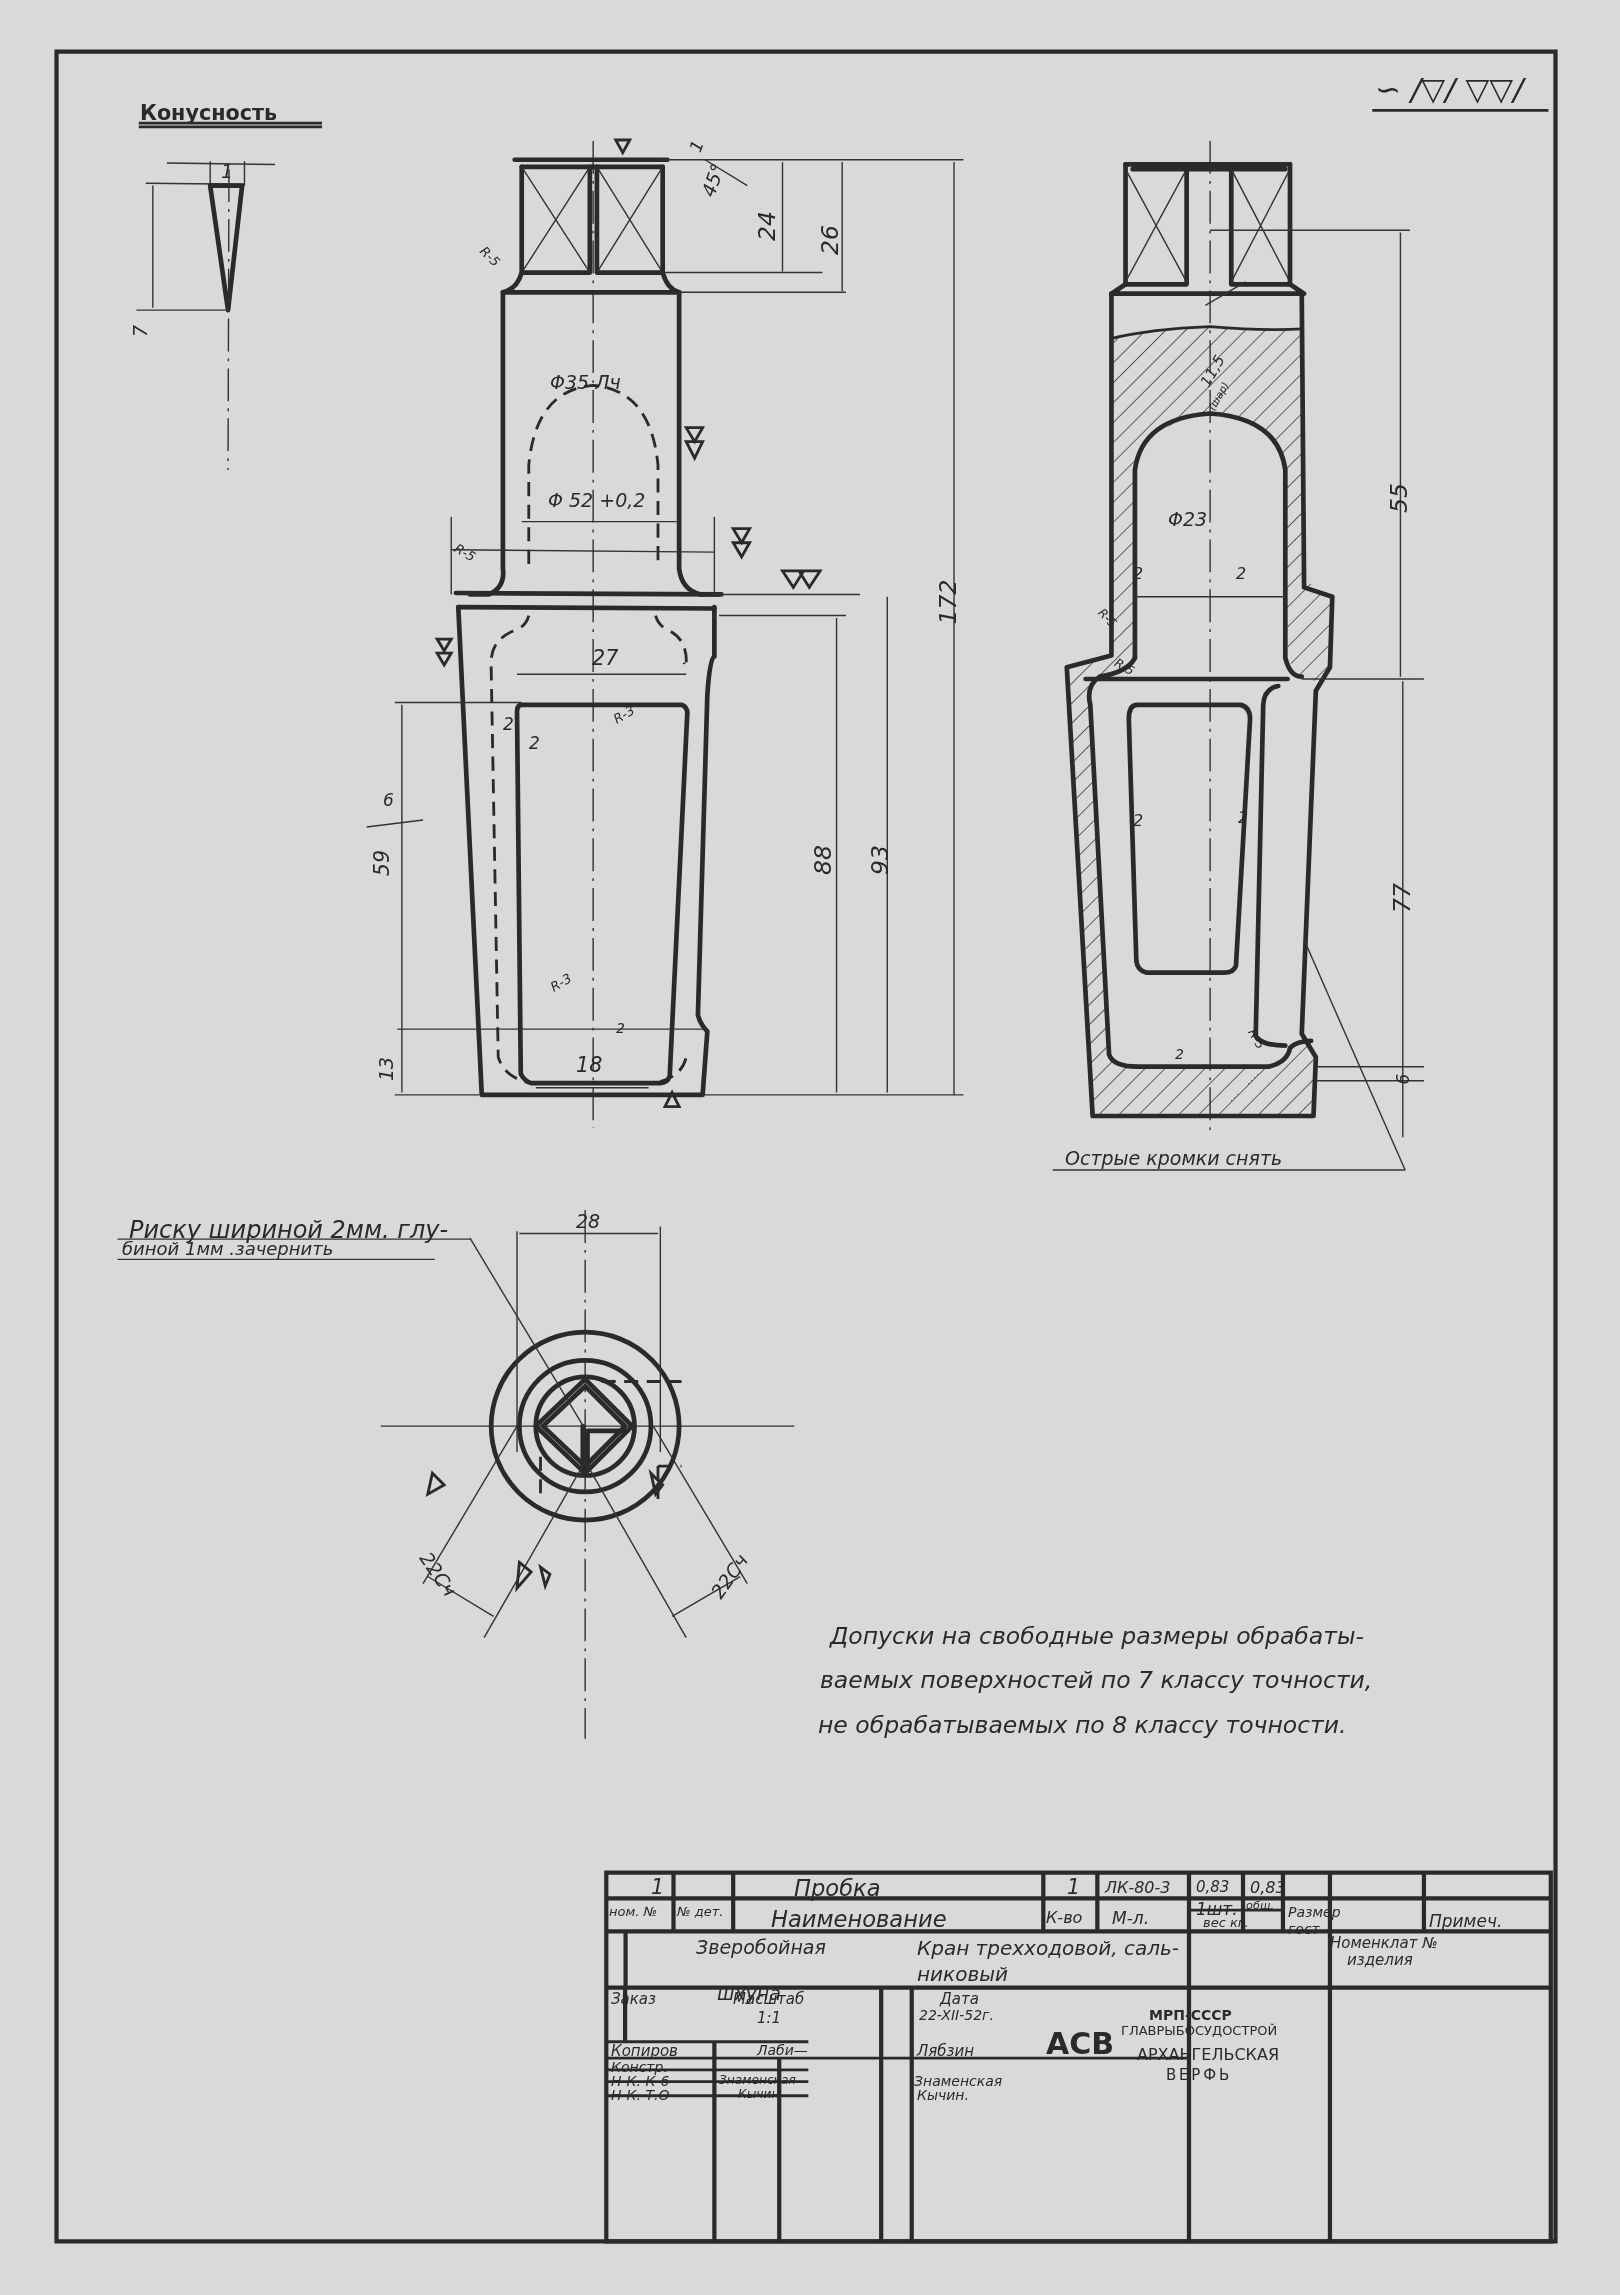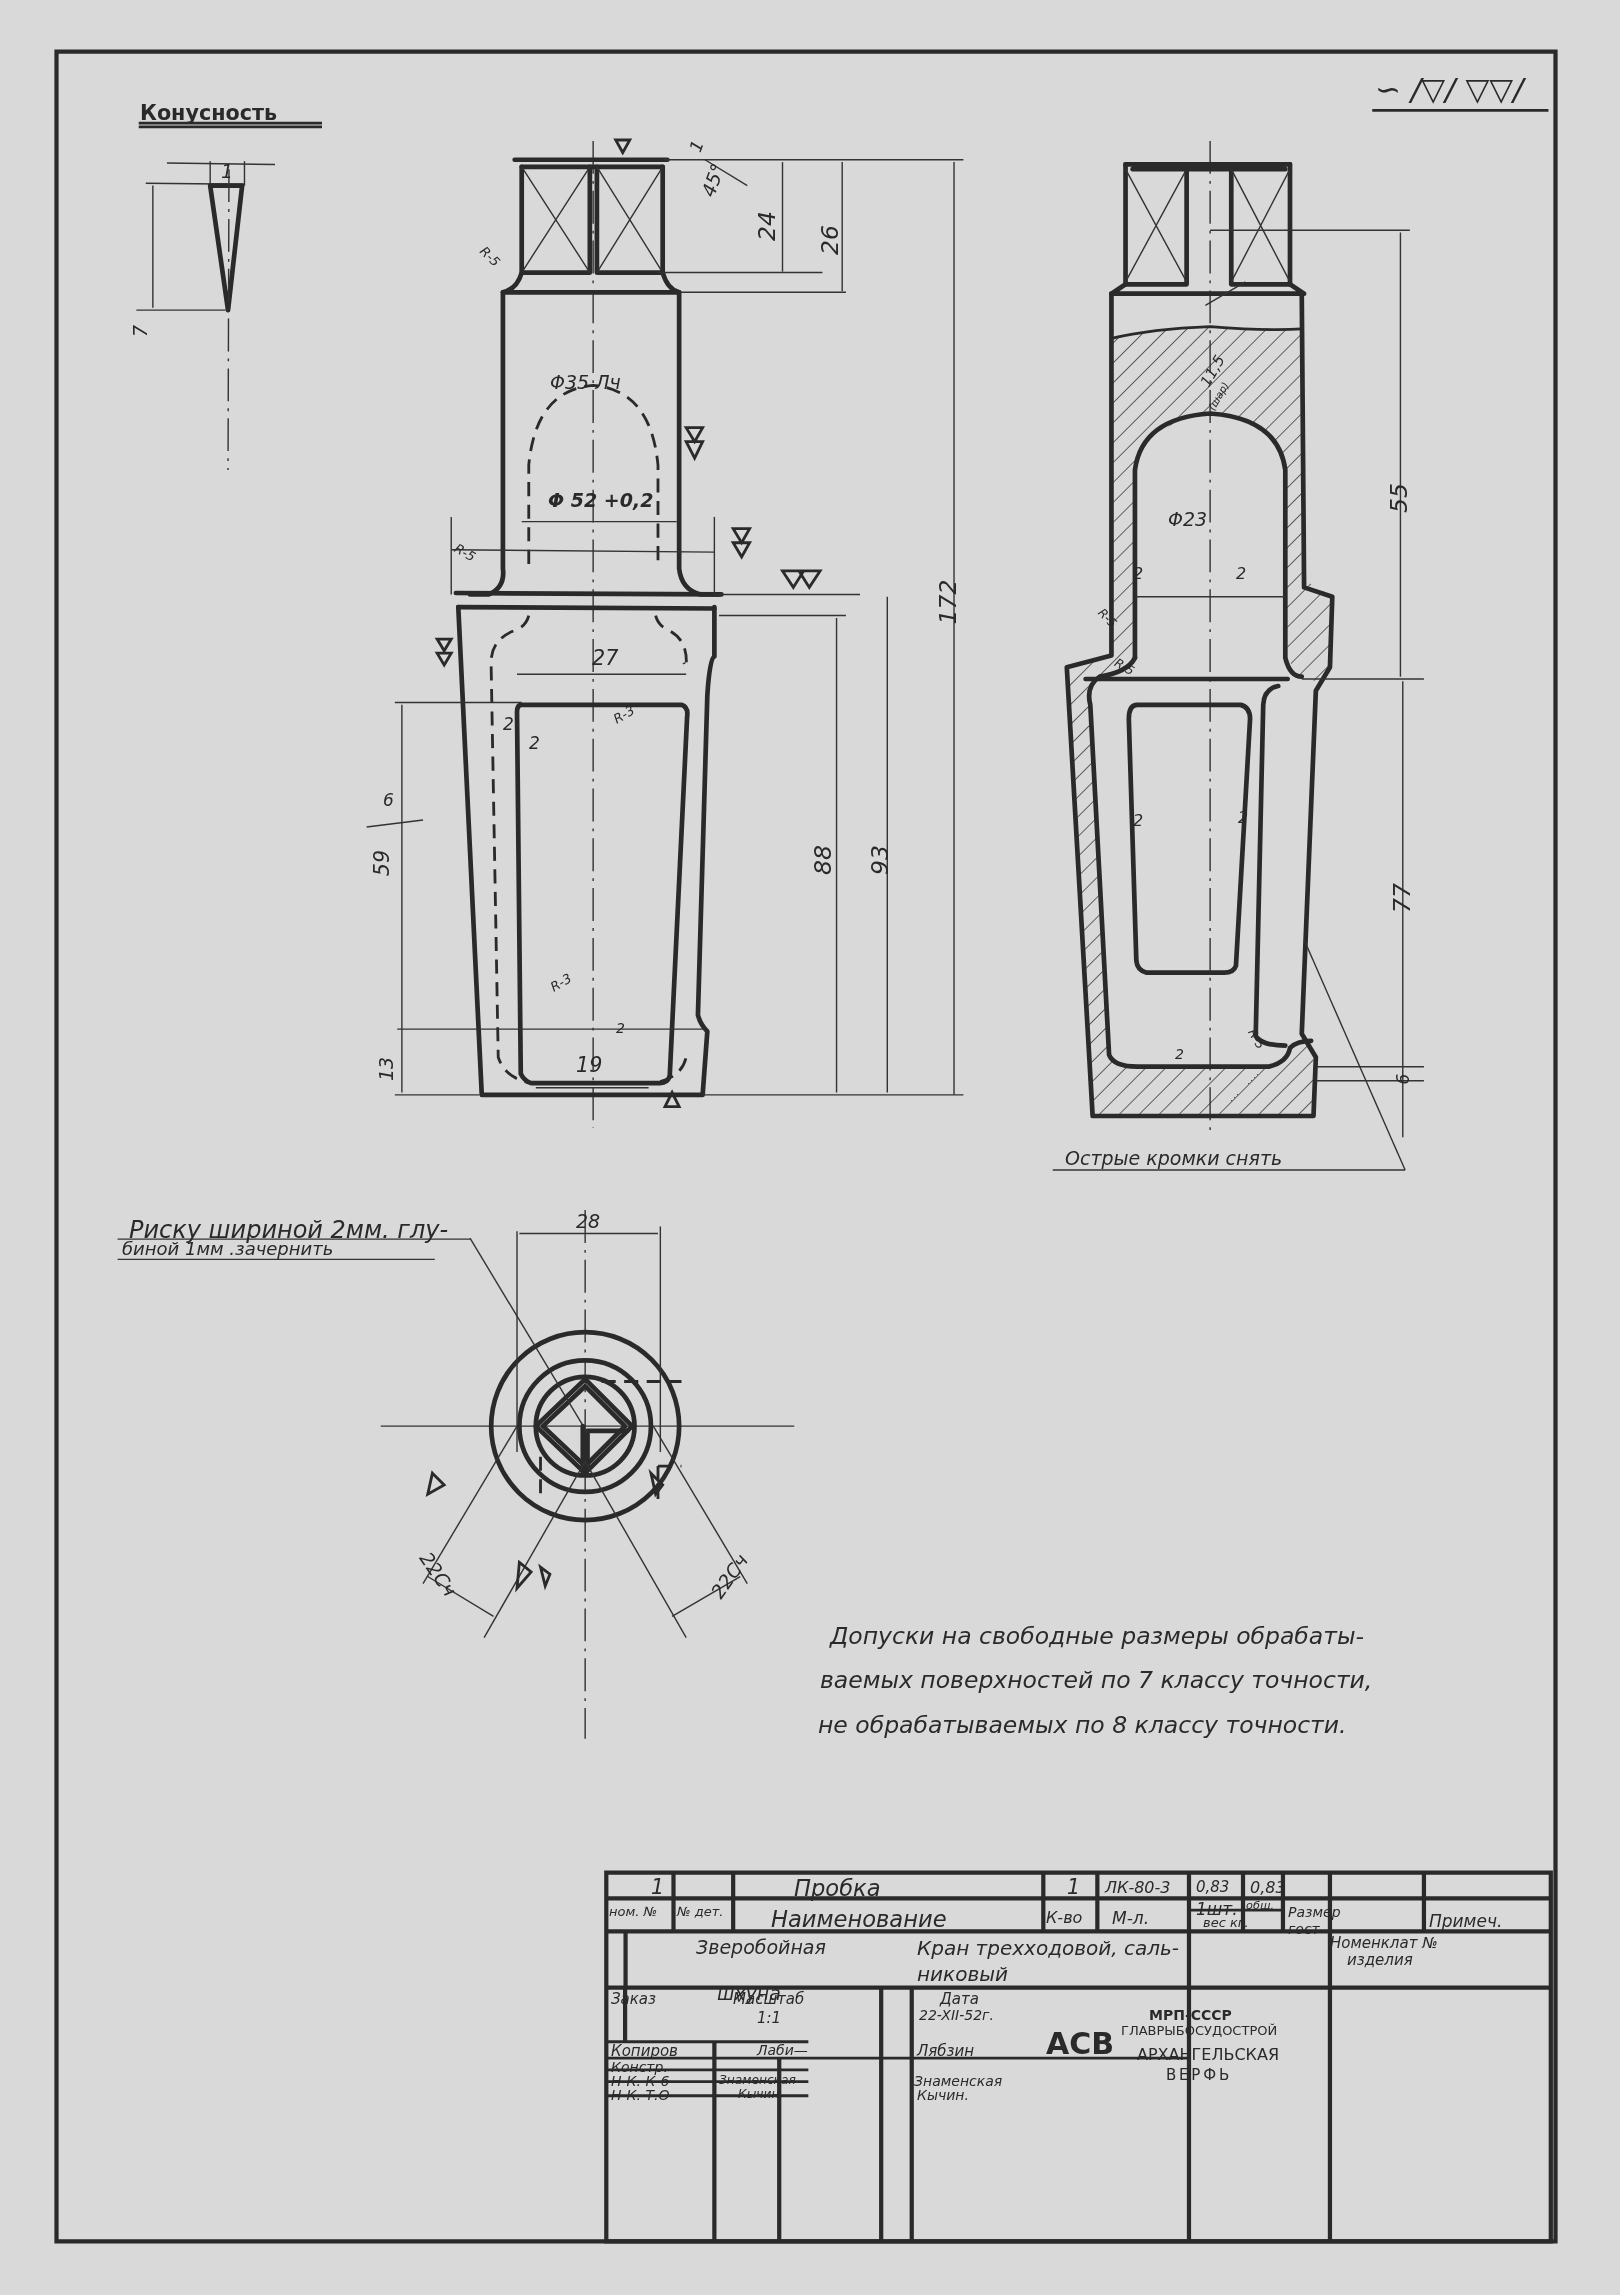--- a/index.html
+++ b/index.html
@@ -196,28 +196,28 @@
 <div class="txt bold" style="left:140px;top:101px;font-size:20.7px;">Конусность</div>
 <div class="txt" style="left:221px;top:160px;font-size:19px;">1</div>
 <div class="txt" style="left:134px;top:320px;font-size:19px;transform:rotate(-90deg);">7</div>
 
 <div class="txt" style="left:691px;top:136px;font-size:17px;transform:rotate(-70deg);">1</div>
 <div class="txt" style="left:696px;top:169px;font-size:19px;transform:rotate(-70deg);">45°</div>
 <div class="txt" style="left:752px;top:212px;font-size:23.5px;transform:rotate(-90deg);">24</div>
 <div class="txt" style="left:815px;top:226px;font-size:23.5px;transform:rotate(-90deg);">26</div>
 <div class="txt" style="left:926px;top:588px;font-size:23.5px;transform:rotate(-90deg);">172</div>
 <div class="txt" style="left:550px;top:371px;font-size:19px;">Φ35 Лч</div>
-<div class="txt" style="left:548px;top:489px;font-size:19px;font-weight:bold;">Φ 52 +0,2</div>
+<div class="txt" style="left:548px;top:489px;font-size:19px;">Φ 52 +0,2</div>
 <div class="txt" style="left:592px;top:646px;font-size:20.7px;">27</div>
 <div class="txt" style="left:808px;top:846px;font-size:23.5px;transform:rotate(-90deg);">88</div>
 <div class="txt" style="left:865px;top:846px;font-size:23.5px;transform:rotate(-90deg);">93</div>
 <div class="txt" style="left:369px;top:851px;font-size:20.7px;transform:rotate(-90deg);">59</div>
 <div class="txt" style="left:374px;top:1058px;font-size:19px;transform:rotate(-90deg);">13</div>
 <div class="txt" style="left:383px;top:790px;font-size:17px;">6</div>
-<div class="txt" style="left:576px;top:1053px;font-size:20.7px;">19</div>
+<div class="txt" style="left:576px;top:1053px;font-size:20.7px;">18</div>
 <div class="txt" style="left:479px;top:249px;font-size:13px;transform:rotate(45deg);">R-5</div>
 <div class="txt" style="left:454px;top:545px;font-size:13px;transform:rotate(30deg);">R-5</div>
 <div class="txt" style="left:613px;top:707px;font-size:13px;transform:rotate(-30deg);">R-3</div>
 <div class="txt" style="left:550px;top:975px;font-size:13px;transform:rotate(-30deg);">R-3</div>
 <div class="txt" style="left:503px;top:714px;font-size:17px;">2</div>
 <div class="txt" style="left:529px;top:733px;font-size:17px;">2</div>
 <div class="txt" style="left:616px;top:1020px;font-size:14px;">2</div>
 
 <div class="txt" style="left:1196px;top:362px;font-size:15px;transform:rotate(-60deg);">11,5</div>
 <div class="txt" style="left:1203px;top:390px;font-size:10.3px;transform:rotate(-60deg);">(шар)</div>

